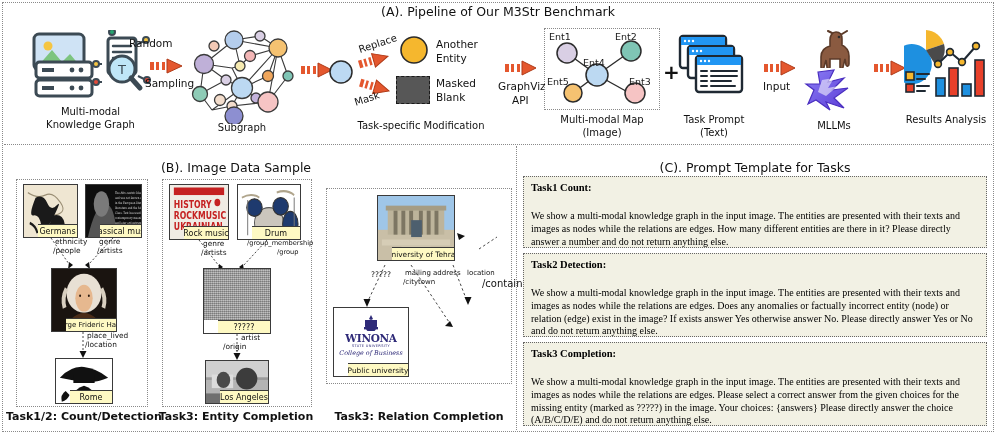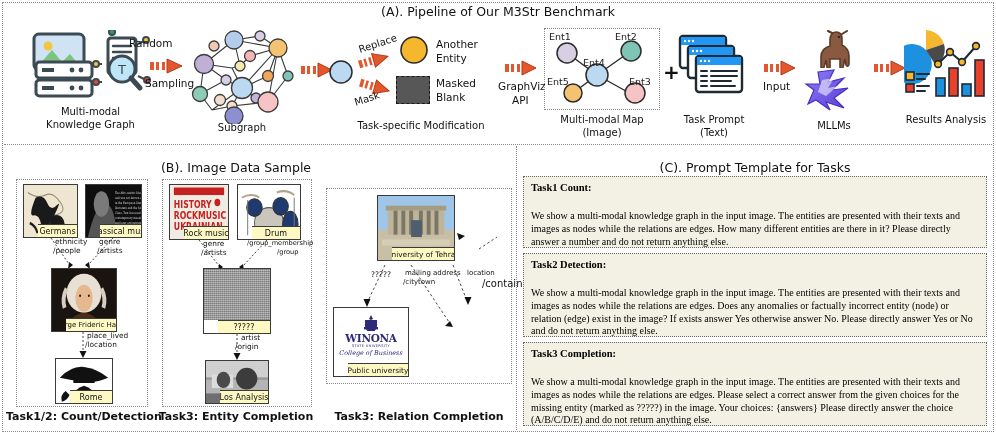--- a/index.html
+++ b/index.html
@@ -436,33 +436,33 @@
     <div class="tile" style="left:40px; top:88px; width:68px; height:66px;">
       <div class="noise abs" style="left:0; top:0; right:0; bottom:13px;"></div>
       <div class="tile-label">?????</div>
     </div>
 
     <svg class="abs" style="left:0;top:152px;" width="150" height="30">
       <path d="M74 2 L74 24" stroke="#333" stroke-width="0.9" stroke-dasharray="2,2"></path>
       <path d="M74 28 l-3.5 -7 h7 z" fill="#111"></path>
     </svg>
     <div class="rel-lbl" style="left:78px; top:154px;">artist</div>
-    <div class="rel-lbl" style="left:72px; top:163px;text-align:right;">/origin</div>
+    <div class="rel-lbl" style="left:60px; top:163px;text-align:right;">/origin</div>
 
     <div class="tile" style="left:42px; top:180px; width:64px; height:44px;">
       <svg class="thumb" viewBox="0 0 64 31" preserveAspectRatio="none">
         <rect width="64" height="31" fill="#9b9b9b"></rect>
         <rect y="0" width="64" height="12" fill="#cfcfcf"></rect>
         <rect y="14" width="64" height="10" fill="#b4b4b4"></rect>
         <rect x="6" y="10" width="22" height="10" fill="#dcdcdc"></rect>
         <ellipse cx="42" cy="13" rx="11" ry="8" fill="#3c3c3c"></ellipse>
         <ellipse cx="18" cy="14" rx="7" ry="6" fill="#4a4a4a"></ellipse>
         <rect y="24" width="64" height="7" fill="#6f6f6f"></rect>
       </svg>
-      <div class="tile-label">Los Analysis</div>
+      <div class="tile-label">Los Angeles</div>
     </div>
   </div>
   <div class="abs cap cap-b" style="left:150px; top:250px; width:160px;">Task3: Entity Completion</div>
 
   <div class="abs dotted-box" style="left:320px; top:28px; width:186px; height:196px;">
 
     <div class="tile" style="left:50px; top:6px; width:78px; height:66px;">
       <svg class="thumb" viewBox="0 0 78 53" preserveAspectRatio="none">
         <rect width="78" height="53" fill="#9fc6e8"></rect>
         <rect y="28" width="78" height="25" fill="#c9bfa7"></rect>

